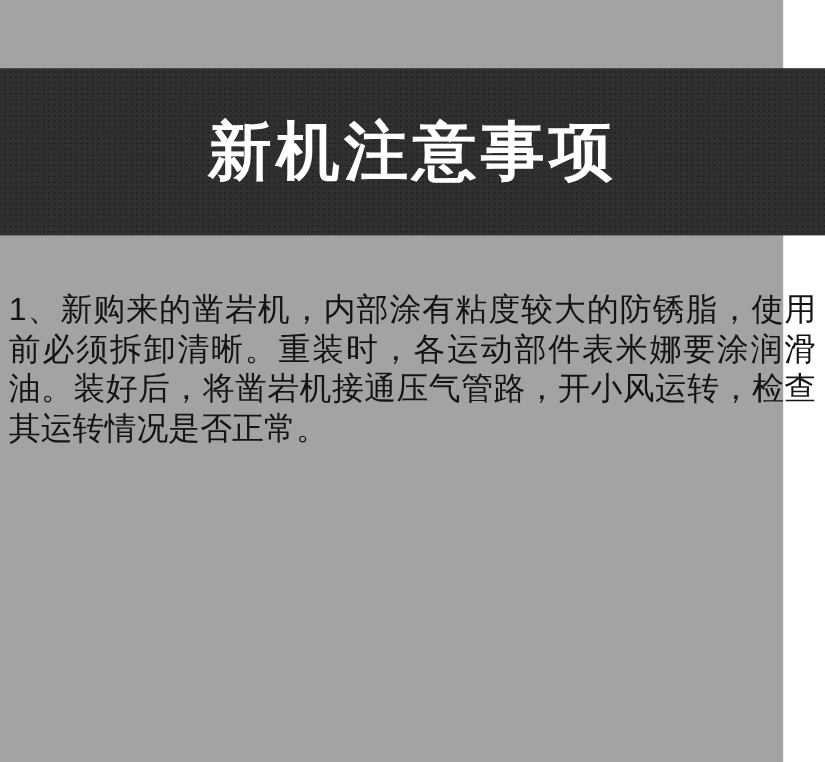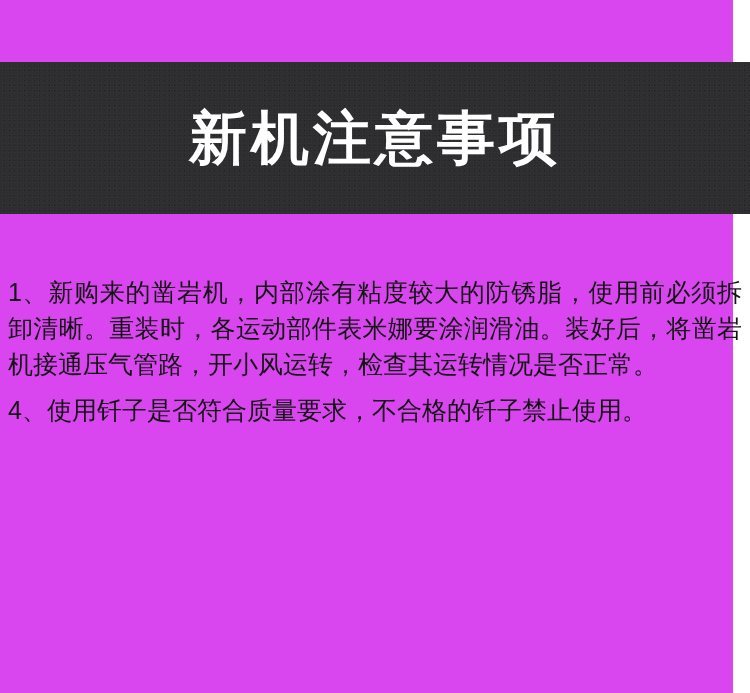--- a/index.html
+++ b/index.html
@@ -10,22 +10,21 @@
     width: 750px;
     height: 693px;
     background: #ffffff;
     font-family: "Liberation Sans", sans-serif;
     overflow: hidden;
   }
   .page {
     position: relative;
     width: 712px;
     height: 693px;
-    background: #d946ef;
-    padding-left: 21px;
+    background: #a3a3a3;
   }
   
   .banner {
     position: absolute;
     left: 0;
     top: 62px;
     width: 750px;
     height: 152px;
     background-color: #2e2e30;
     background-image:
@@ -50,36 +49,35 @@
   }
   
   .content {
     position: absolute;
     left: 8px;
     top: 264px;
     width: 734px;
   }
   .para {
     color: #141414;
-    font-size: 25px;
+    font-size: 29px;
     line-height: 36px;
     letter-spacing: 0px;
     text-align: justify;
     text-justify: inter-ideograph;
-    margin: 10px 0 1px 0;
+    margin: 0 0 1px 0;
     word-break: break-all;
   }
 </style>
 </head>
 <body>
 
 <div class="page">
 
   <div class="banner">
     <div class="banner-title">新机注意事项</div>
   </div>
 
   <div class="content">
     <p class="para">1、新购来的凿岩机，内部涂有粘度较大的防锈脂，使用前必须拆卸清晰。重装时，各运动部件表米娜要涂润滑油。装好后，将凿岩机接通压气管路，开小风运转，检查其运转情况是否正常。</p>
-    <p class="para">4、使用钎子是否符合质量要求，不合格的钎子禁止使用。</p>
   </div>
 
 </div>
 
 </body></html>

